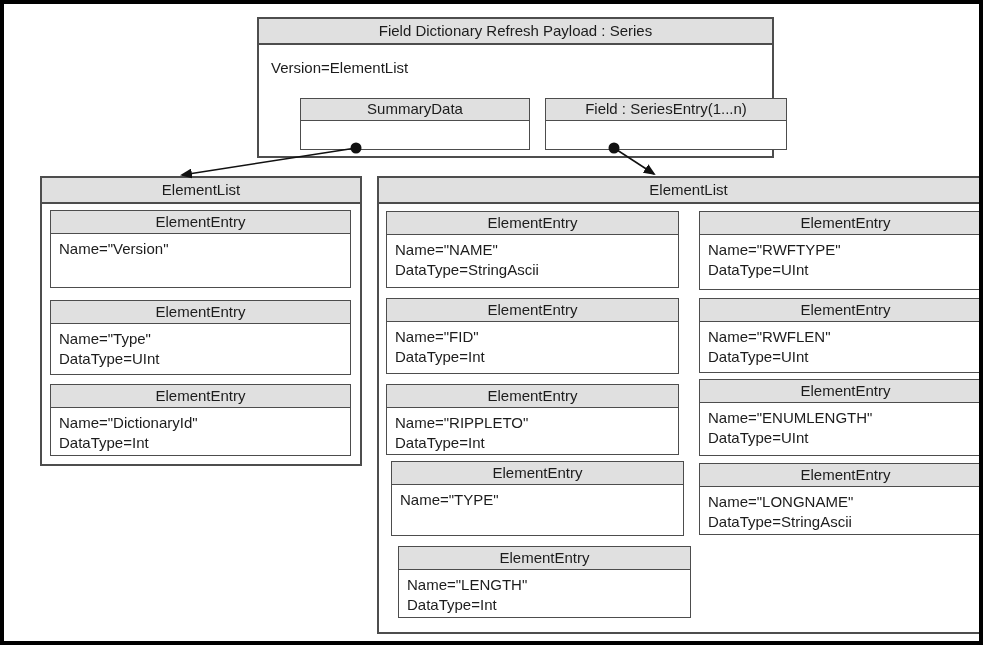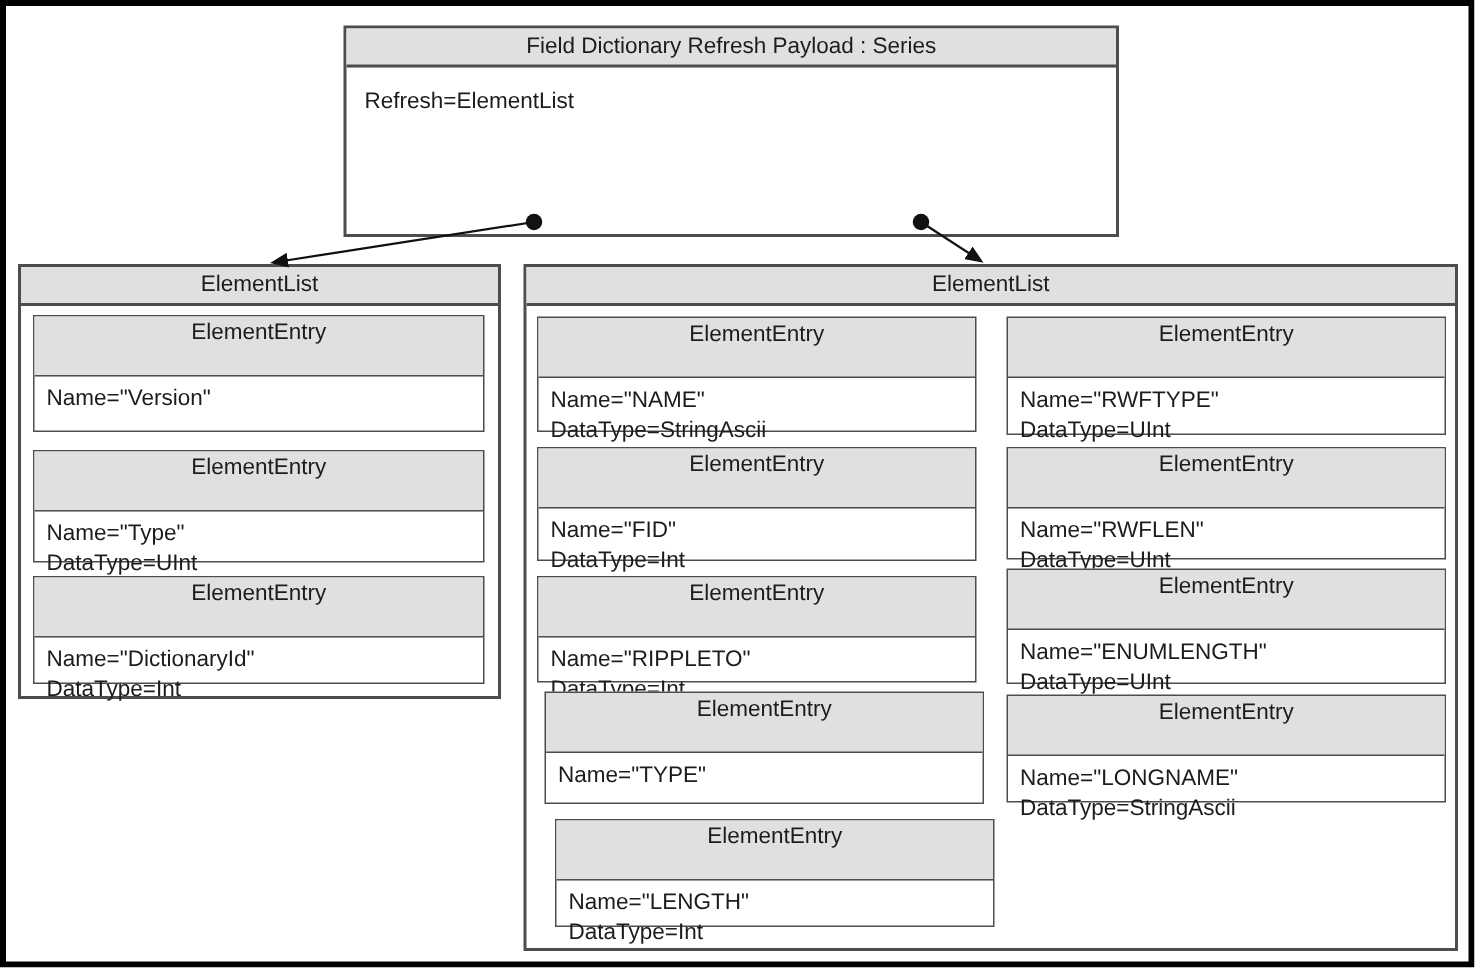--- a/index.html
+++ b/index.html
@@ -11,40 +11,41 @@
     background:#fff;
     font-family:"Liberation Sans","DejaVu Sans",sans-serif;
     color:#1c1c1c;
     overflow:hidden;
   }
   .box{
     position:absolute;
     box-sizing:border-box;
     border:2px solid #4d4d4d;
     background:#fff;
+    margin-left:28px;
   }
   .titlebar{
     box-sizing:border-box;
     border-bottom:2px solid #4d4d4d;
     background:#e0e0e0;
     text-align:center;
     font-size:15px;
     line-height:24px;
     height:26px;
     white-space:nowrap;
     overflow:hidden;
   }
   .entry{
     position:absolute;
     box-sizing:border-box;
     border:1.5px solid #4d4d4d;
     background:#fff;
   }
   .entry .titlebar{
-    height:40px;
+    height:23px;
     line-height:21px;
     border-bottom:1.5px solid #4d4d4d;
   }
   .entry-body{
     padding:5px 8px 0 8px;
     font-size:15px;
     line-height:20px;
     white-space:nowrap;
   }
   .datatype-line{
@@ -58,23 +59,29 @@
     pointer-events:none;
   }
 </style>
 </head>
 <body>
 
 <div id="canvas">
 
   <div class="box" style="left:225px;top:13px;width:517px;height:141px;">
     <div class="titlebar">Field Dictionary Refresh Payload : Series</div>
-    <div class="datatype-line">Refresh=ElementList</div>
+    <div class="datatype-line">Version=ElementList</div>
 
+    <div class="box" style="left:13px;top:79px;width:230px;height:52px;border-width:1.5px;">
+      <div class="titlebar" style="height:22px;line-height:20px;border-bottom-width:1.5px;">SummaryData</div>
+    </div>
 
+    <div class="box" style="left:258px;top:79px;width:242px;height:52px;border-width:1.5px;">
+      <div class="titlebar" style="height:22px;line-height:20px;border-bottom-width:1.5px;">Field : SeriesEntry(1...n)</div>
+    </div>
   </div>
 
   <div class="box" style="left:8px;top:172px;width:322px;height:290px;">
     <div class="titlebar">ElementList</div>
 
     <div class="entry" style="left:8px;top:32px;width:301px;height:78px;">
       <div class="titlebar">ElementEntry</div>
       <div class="entry-body">
         <div>Name="Version"</div>
       </div>

